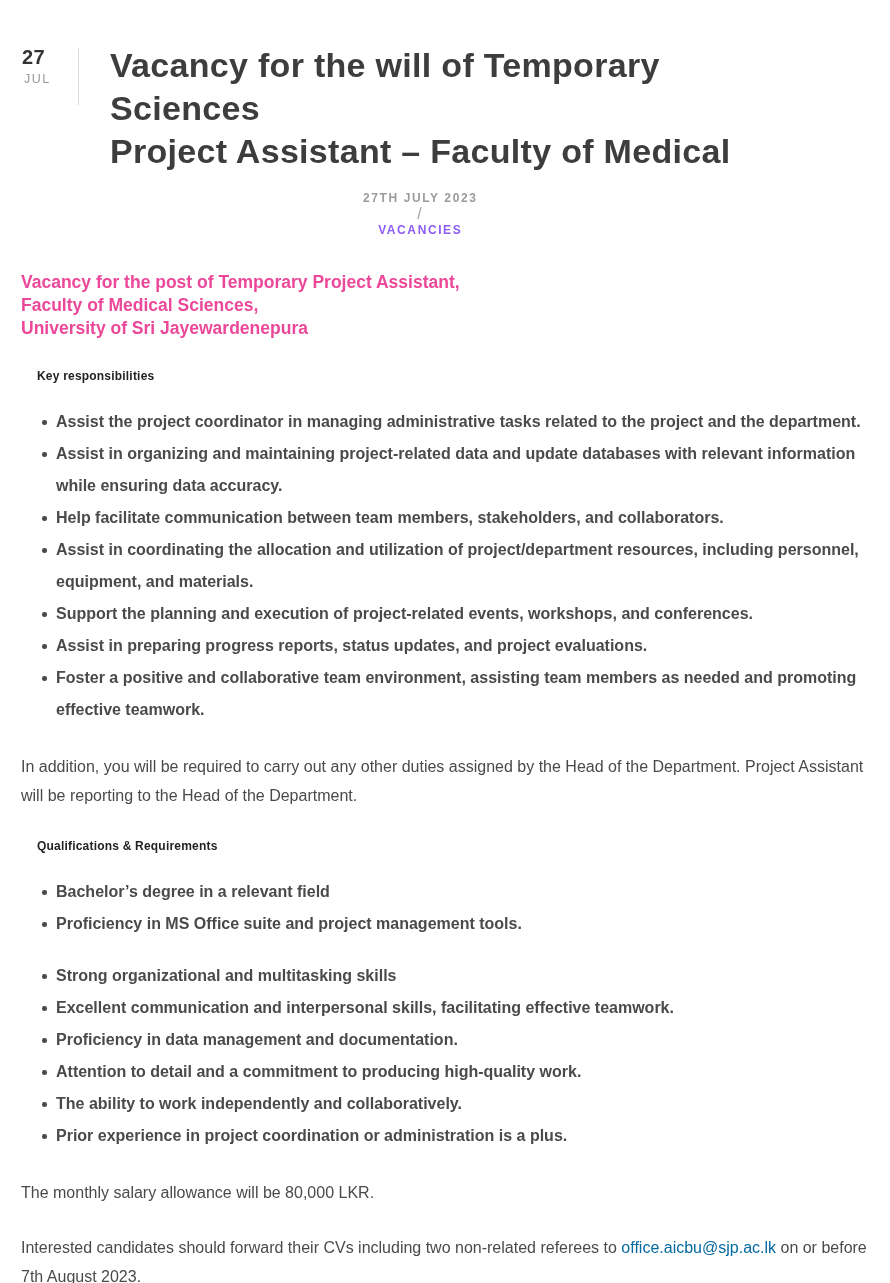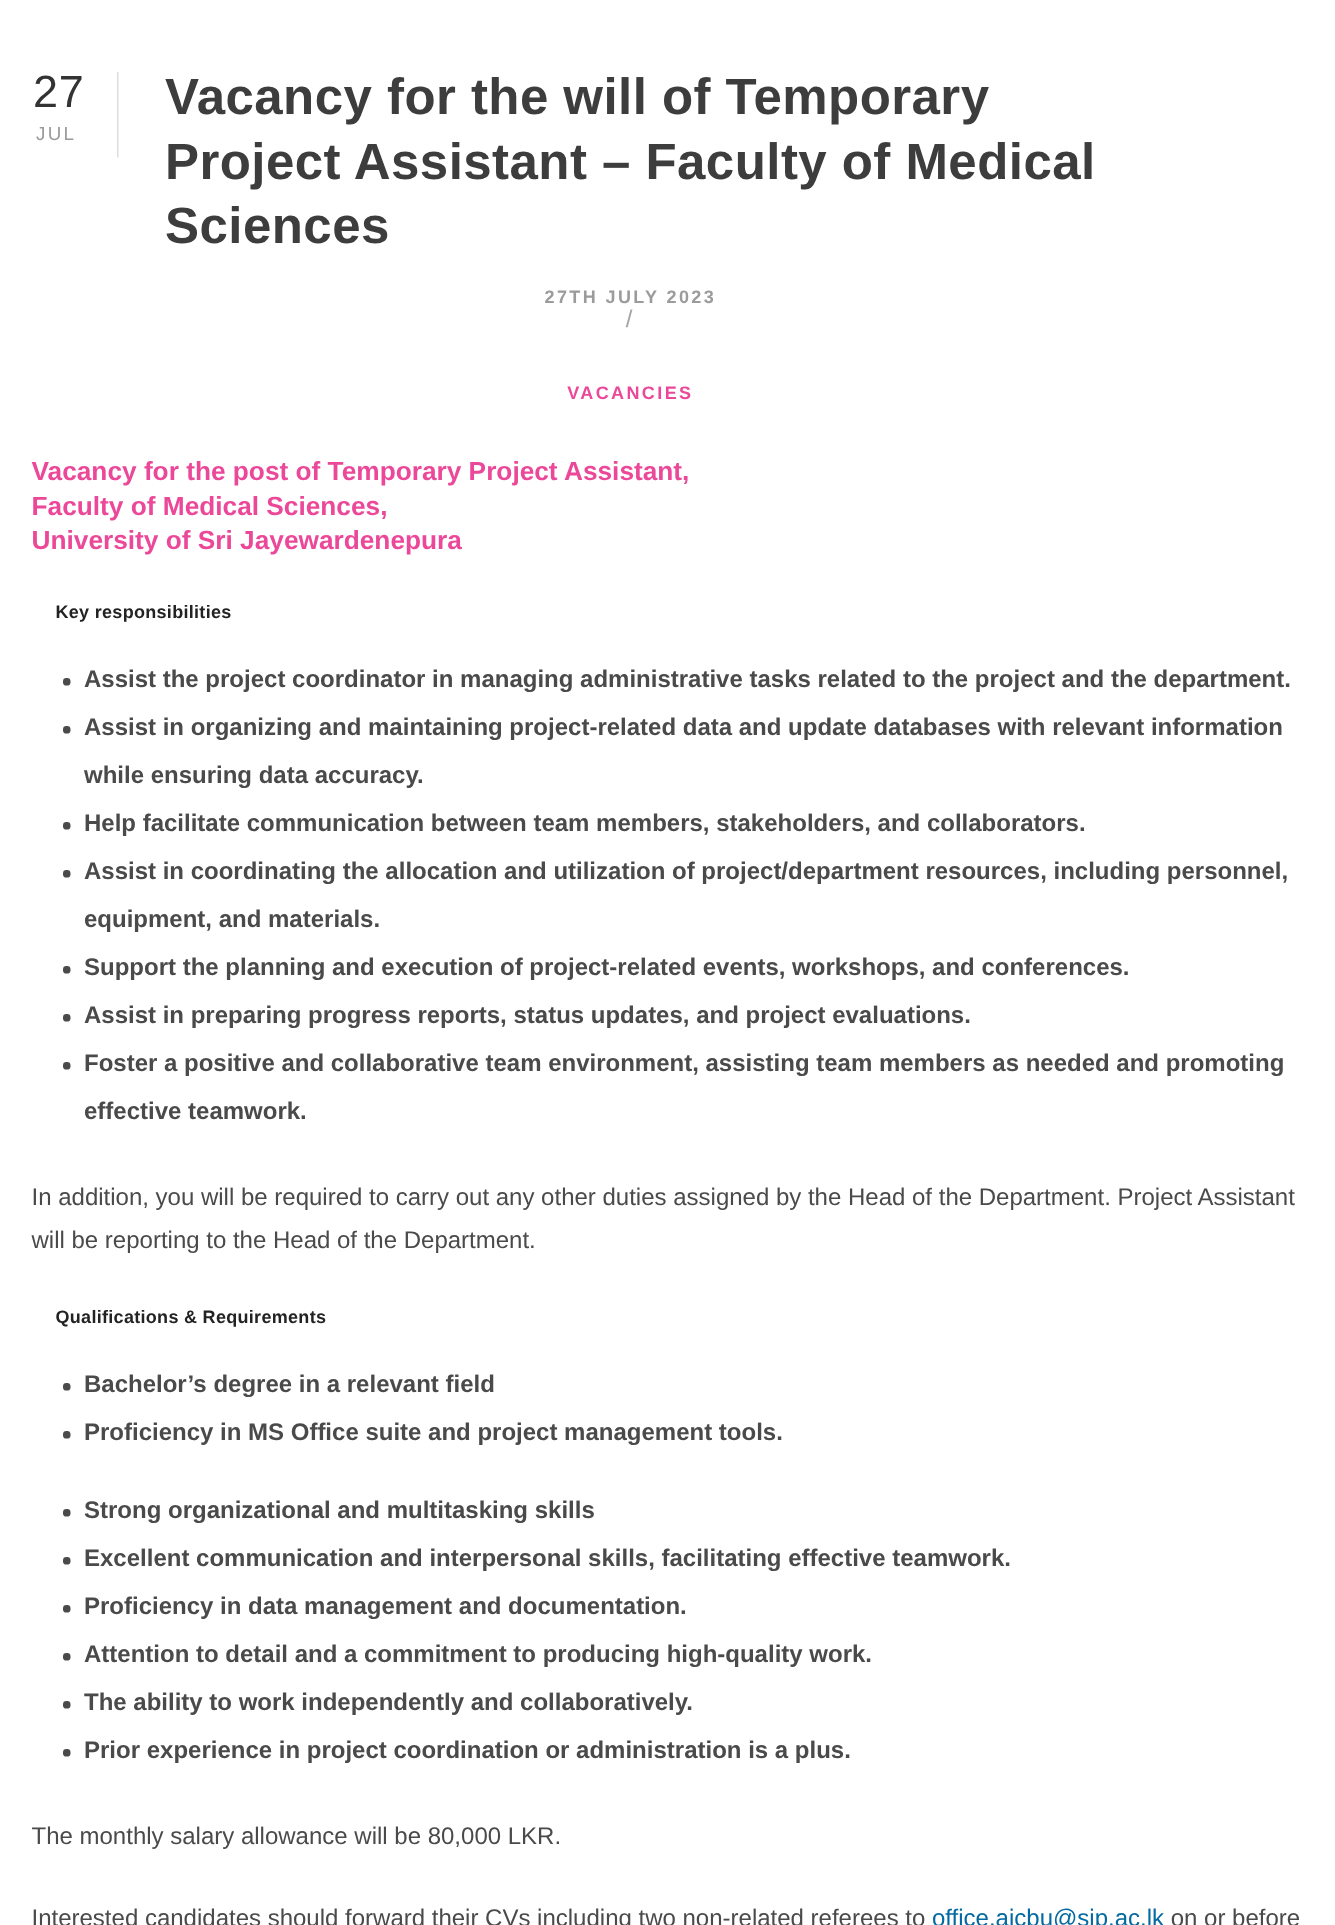--- a/index.html
+++ b/index.html
@@ -20,22 +20,22 @@
     display: flex;
     align-items: flex-start;
     margin: 44px 21px 0 22px;
   }
   .date-badge {
     flex: 0 0 auto;
     width: 56px;
     padding-top: 3px;
   }
   .date-day {
-    font-size: 30px;
-    font-weight: 400;
+    font-size: 20px;
+    font-weight: 700;
     color: #333333;
     line-height: 1;
     letter-spacing: 0.5px;
   }
   .date-month {
     font-size: 12.5px;
     font-weight: 400;
     color: #9a9a9a;
     letter-spacing: 1.5px;
     margin-top: 5px;
@@ -71,24 +71,23 @@
     color: #9b9b9b;
     flex-direction: column;
   }
   .meta-sep {
     font-weight: 400;
     font-size: 16px;
     margin: 0 11px;
     color: #a5a5a5;
   }
   .meta-category {
-    color: #ec4899;
+    color: #8b5cf6;
     text-decoration: none;
     cursor: pointer;
-    margin-top: 32px;
   }
 
   
   .post-content {
     padding: 0 21px;
   }
   .intro {
     margin: 34px auto 0;
     text-align: left;
     font-weight: 700;
@@ -145,22 +144,22 @@
 
   <header class="post-header">
     <div class="date-badge">
       <div class="date-day">27</div>
       <div class="date-month">JUL</div>
     </div>
     <div class="date-divider"></div>
     <div class="head-main">
       <h1 class="post-title">
           <span class="title-line">Vacancy for the will of Temporary</span>
+          <span class="title-line">Sciences</span>
           <span class="title-line">Project Assistant – Faculty of Medical</span>
-          <span class="title-line">Sciences</span>
         </h1>
       <div class="post-meta">
         <span class="meta-date">27TH JULY 2023</span>
         <span class="meta-sep">/</span>
         <a class="meta-category">VACANCIES</a>
       </div>
     </div>
   </header>
 
   <div class="post-content">

